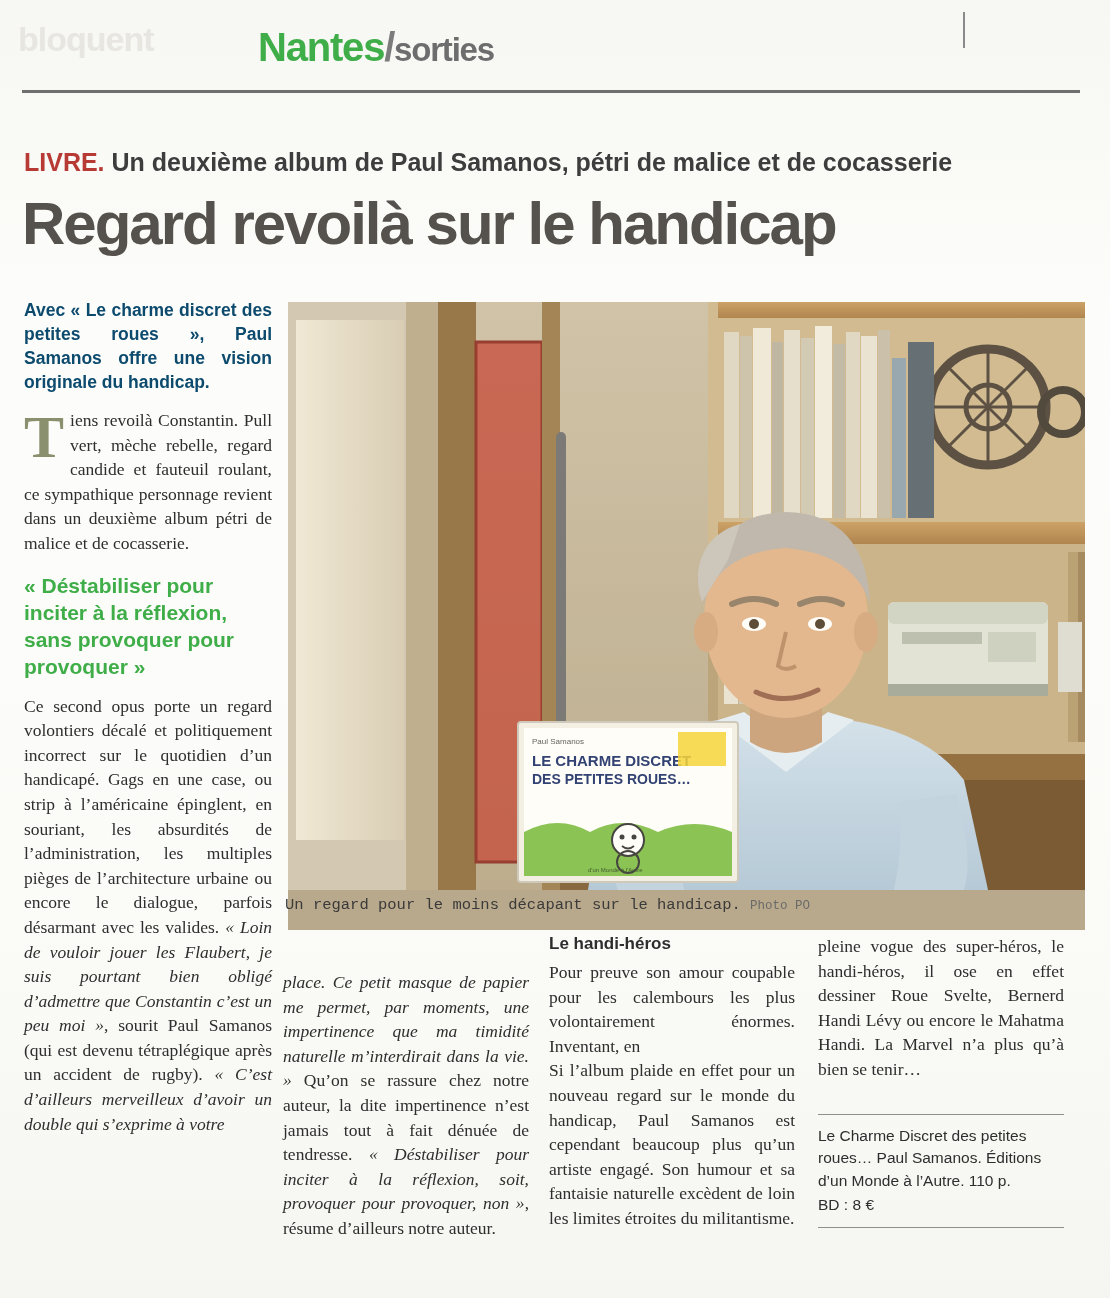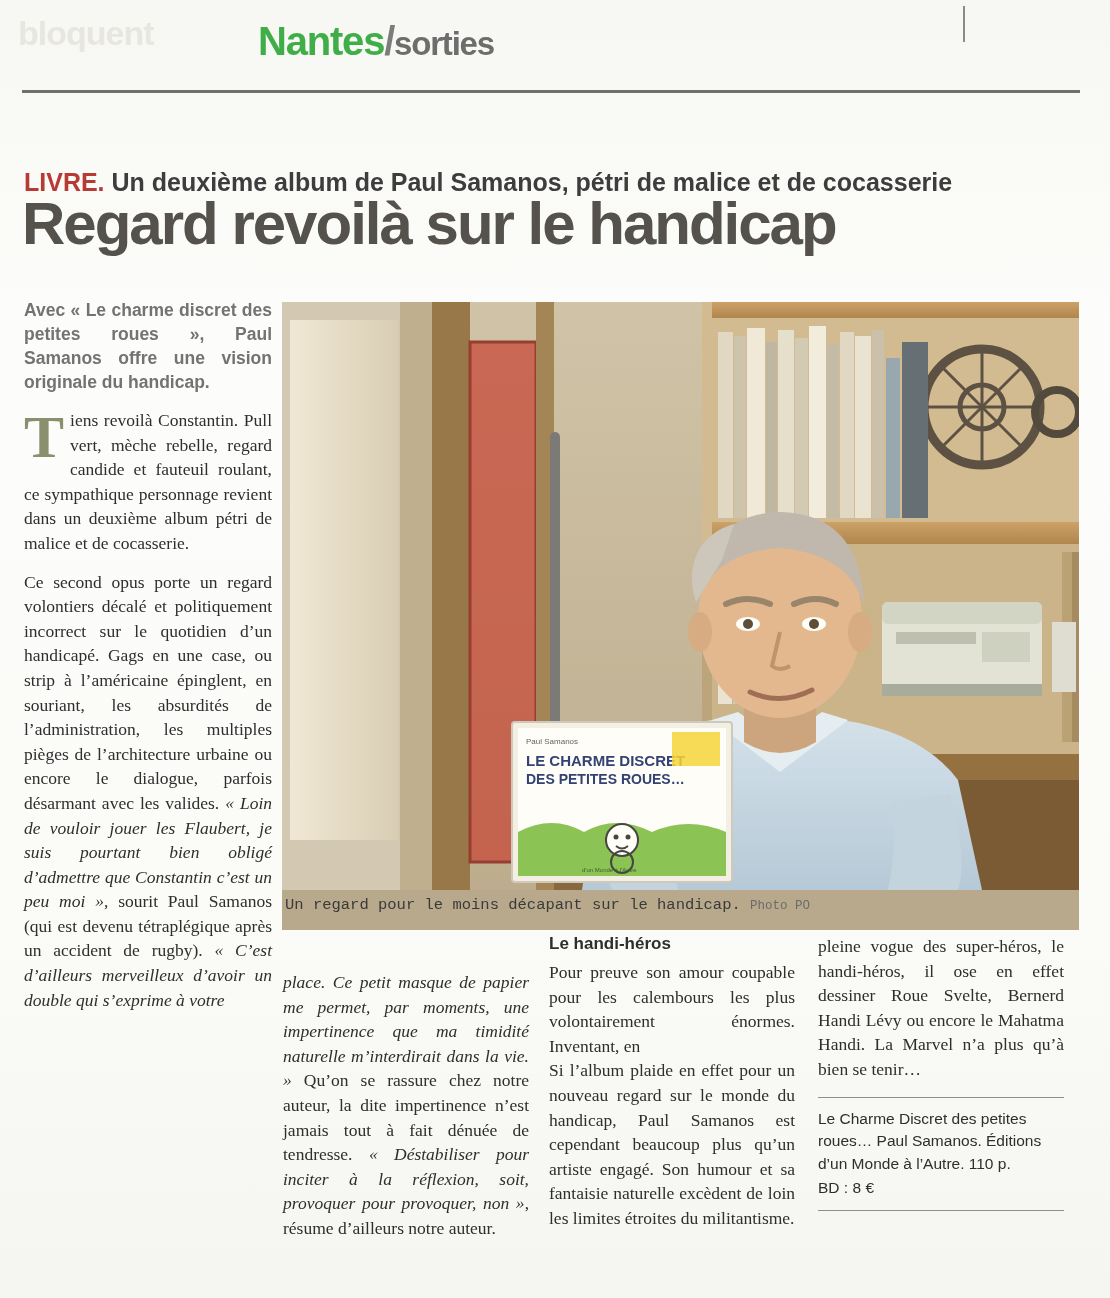--- a/index.html
+++ b/index.html
@@ -27,21 +27,21 @@
     inset: 0;
     background:
       linear-gradient(180deg, rgba(246,246,242,0.9) 0%, rgba(252,252,250,0.55) 25%, rgba(250,250,247,0.7) 70%, rgba(244,244,240,0.9) 100%);
     pointer-events: none;
   }
 
   
   .masthead {
     position: absolute;
     left: 0;
-    top: 6px;
+    top: 12px;
     width: 898px;
     height: 86px;
   }
   .ghost-text {
     position: absolute;
     left: 18px;
     top: 8px;
     font-family: "Liberation Sans", sans-serif;
     font-weight: bold;
     font-size: 34px;
@@ -83,21 +83,20 @@
   .kicker {
     position: absolute;
     left: 24px;
     top: 148px;
     width: 1040px;
     font-family: "Liberation Sans", sans-serif;
     font-weight: bold;
     font-size: 25px;
     color: #3d3d3d;
     white-space: nowrap;
-    margin-top: 20px;
   }
   .kicker .tag { color: #b83a35; }
   .headline {
     position: absolute;
     left: 22px;
     top: 192px;
     width: 1060px;
     font-family: "Liberation Sans", sans-serif;
     font-weight: bold;
     font-size: 60px;
@@ -111,21 +110,21 @@
     position: absolute;
     left: 24px;
     top: 298px;
     width: 248px;
   }
   .chapeau {
     font-family: "Liberation Sans", sans-serif;
     font-weight: bold;
     font-size: 17.5px;
     line-height: 24px;
-    color: #737373;
+    color: #0c4a6e;
     text-align: justify;
   }
   .body-col {
     font-family: "Liberation Serif", serif;
     font-size: 17.5px;
     line-height: 24.6px;
     text-align: justify;
     color: #2e2e2e;
     hyphens: auto;
   }
@@ -151,21 +150,21 @@
   }
   .after-quote {
     margin-top: 14px;
     font-family: Liberation Serif, serif;
   }
   .ital { font-style: italic; }
 
   
   .photo {
     position: absolute;
-    left: 282px;
+    left: 288px;
     top: 302px;
     width: 797px;
     height: 628px;
     overflow: hidden;
     background: #b9a98c;
     text-decoration: underline;
   }
   .photo svg { display: block; }
   .caption {
     position: absolute;
@@ -201,21 +200,21 @@
     width: 246px;
   }
   .subhead {
     font-family: "Liberation Sans", sans-serif;
     font-weight: bold;
     font-size: 17px;
     color: #2e2e2e;
     margin-bottom: 6px;
   }
   .infobox {
-    margin-top: 15px;
+    margin-top: 32px;
     font-family: "Liberation Sans", sans-serif;
     font-size: 15.5px;
     line-height: 22.5px;
     color: #2e2e2e;
     border-top: 1px solid #8f8f8f;
     padding-top: 10px;
   }
   .infobox .price { margin-top: 2px; }
   .infobox-rule {
     margin-top: 10px;
@@ -245,20 +244,21 @@
   <div class="headline">Regard revoilà sur le handicap</div>
 
   <div class="col-left">
     <div class="chapeau">Avec « Le charme discret des petites roues », Paul Samanos offre une vision originale du handicap.</div>
 
     <div class="body-col lead-para">
       <span class="dropcap">T</span>
       <span>iens revoilà Constantin. Pull vert, mèche rebelle, regard candide et fauteuil roulant, ce sympathique personnage revient dans un deuxième album pétri de malice et de cocasserie.</span>
     </div>
 
+    <div class="pullquote">« Déstabiliser pour inciter à la réflexion, sans provoquer pour provoquer »</div>
 
     <div class="body-col after-quote">
       <span>Ce second opus porte un regard volontiers décalé et politiquement incorrect sur le quotidien d’un handicapé. Gags en une case, ou strip à l’américaine épinglent, en souriant, les absurdités de l’administration, les multiples pièges de l’architecture urbaine ou encore le dialogue, parfois désarmant avec les valides. </span><span class="ital">« Loin de vouloir jouer les Flaubert, je suis pourtant bien obligé d’admettre que Constantin c’est un peu moi »</span><span>, sourit Paul Samanos (qui est devenu tétraplégique après un accident de rugby). </span><span class="ital">« C’est d’ailleurs merveilleux d’avoir un double qui s’exprime à votre</span>
     </div>
   </div>
 
   <div class="photo">
     <svg width="797" height="588" viewBox="0 0 797 588" xmlns="http://www.w3.org/2000/svg">
       <defs>
         <linearGradient id="wallG" x1="0" y1="0" x2="0" y2="1">

